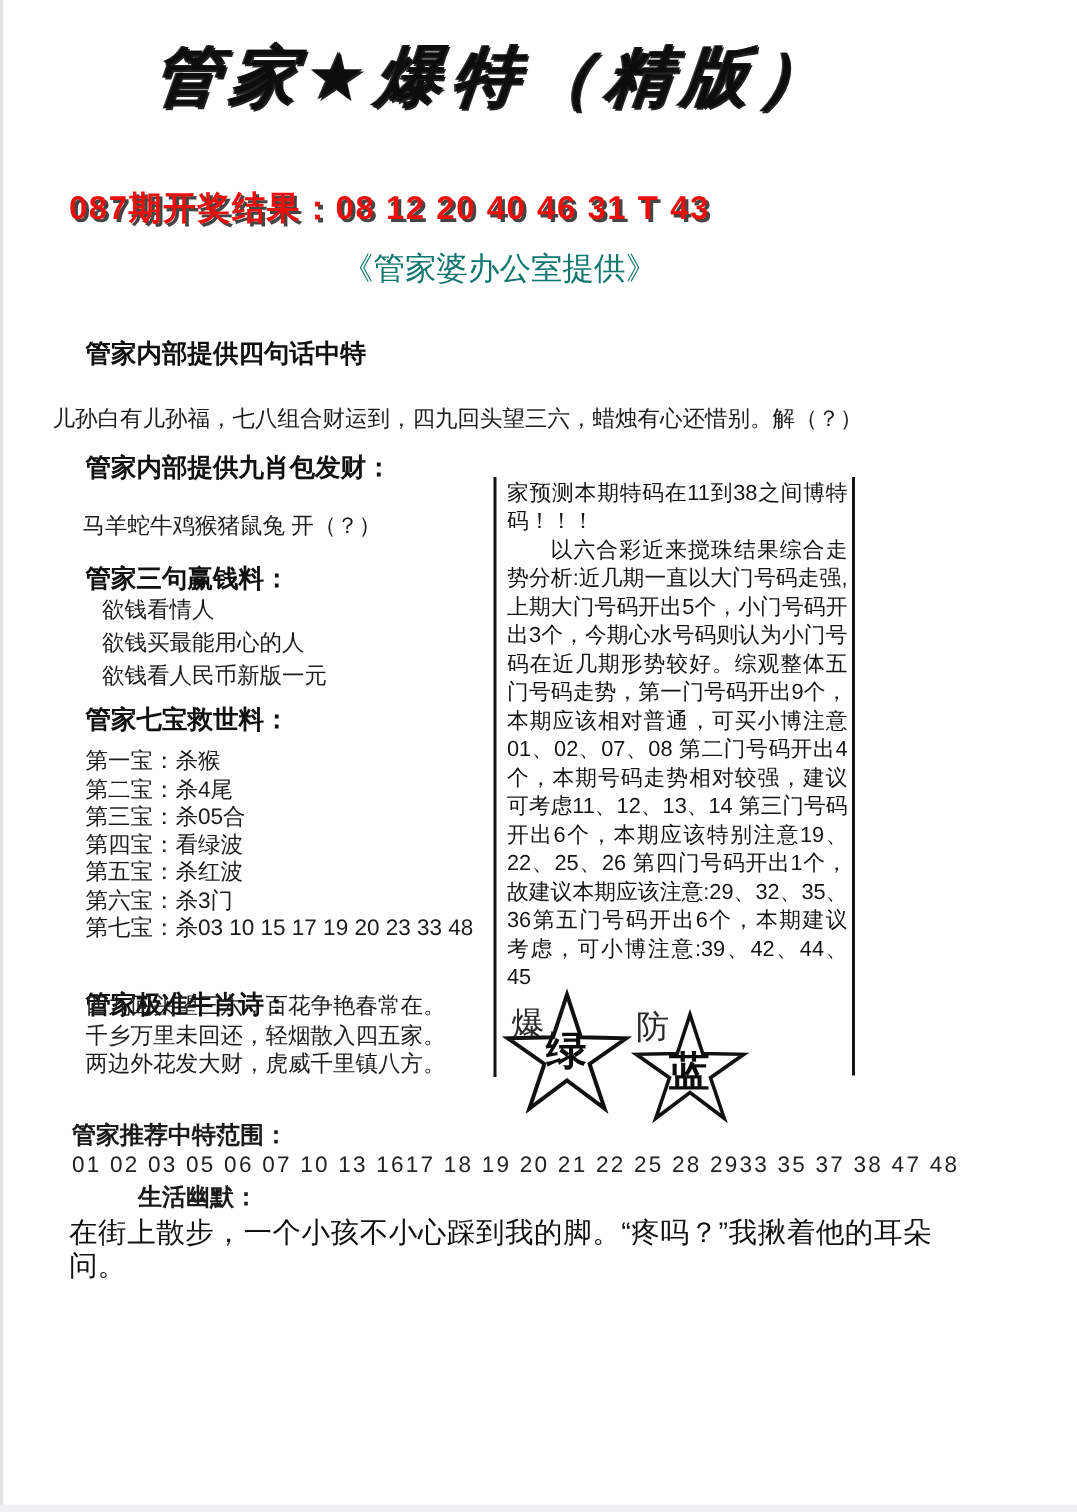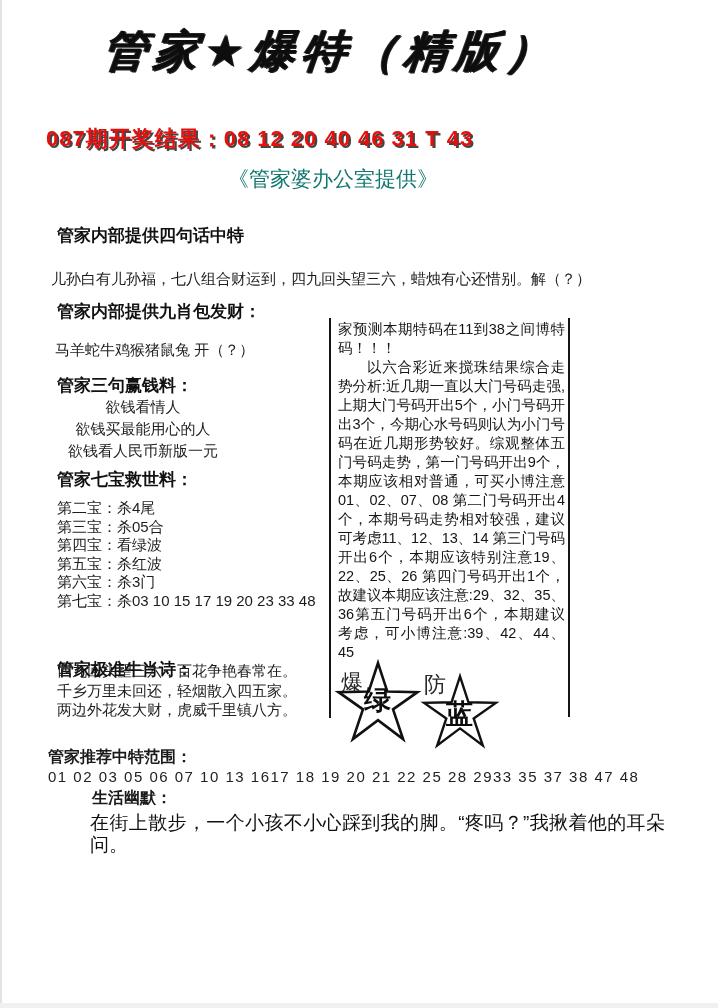--- a/index.html
+++ b/index.html
@@ -40,21 +40,21 @@
   .list div { white-space:nowrap; }
   .sanju-list div { line-height:22px; }
   .qibao-list div { line-height:18.5px; }
   .poem-list div { line-height:19.5px; }
 
   .range-heading { position:absolute; left:48px; top:747px; font-size:16px; font-weight:bold; }
   .range-numbers { position:absolute; left:48px; top:768px; font-size:15px; color:#222; letter-spacing:1.5px; white-space:nowrap; }
   .humor-heading { position:absolute; left:48px; top:788px; font-size:16px; font-weight:bold;margin-left:44px; }
   .humor-text {
     position:absolute; left:46px; top:812px; width:575px;
-    font-size:19px; line-height:22px; color:#101010; text-align:justify;margin-left:44px;
+    font-size:19px; line-height:22px; color:#101010; text-align:justify;
   }
 
   .vline { position:absolute; width:2px; background:#151515; }
   .vline-left  { left:329px; top:318px; height:400px; }
   .vline-right { left:568px; top:318px; height:399px; }
 
   .analysis {
     position:absolute; left:338px; top:320px; width:227px;
     font-size:14.5px; line-height:19px; color:#141414; text-align:justify;
   }
@@ -70,34 +70,35 @@
 
 <div class="page">
   <div class="edge-left"></div>
   <div class="edge-bottom"></div>
 
   <div class="masthead">管家★爆特（精版）</div>
   <div class="result">087期开奖结果：08 12 20 40 46 31 T 43</div>
   <div class="provider">《管家婆办公室提供》</div>
 
   <div class="h" style="left:57px; top:224px;">管家内部提供四句话中特</div>
-  <div class="t" style="left:51px; top:270px;">儿孙白有儿孙福，七八组合财运到，四九回头望三六，蜡烛有心还惜别。解（？）</div>
+  <div class="t" style="left:35px; top:270px;">儿孙白有儿孙福，七八组合财运到，四九回头望三六，蜡烛有心还惜别。解（？）</div>
 
   <div class="h" style="left:57px; top:300px;">管家内部提供九肖包发财：</div>
   <div class="t" style="left:55px; top:341px;">马羊蛇牛鸡猴猪鼠兔 开（？）</div>
 
   <div class="h" style="left:57px; top:374px;">管家三句赢钱料：</div>
-  <div class="list sanju-list" style="left:68px; top:396px;text-align:center;">
+  <div class="list sanju-list" style="left:68px; top:396px;">
     <div>欲钱看情人</div>
     <div>欲钱买最能用心的人</div>
     <div>欲钱看人民币新版一元</div>
   </div>
 
   <div class="h" style="left:57px; top:468px;">管家七宝救世料：</div>
   <div class="list qibao-list" style="left:57px; top:499px;">
+    <div>第一宝：杀猴</div>
     <div>第二宝：杀4尾</div>
     <div>第三宝：杀05合</div>
     <div>第四宝：看绿波</div>
     <div>第五宝：杀红波</div>
     <div>第六宝：杀3门</div>
     <div>第七宝：杀03 10 15 17 19 20 23 33 48</div>
   </div>
 
   <div class="h" style="left:57px; top:658px;">管家极准牛肖诗：</div>
   <div class="list poem-list" style="left:57px; top:661px;">

